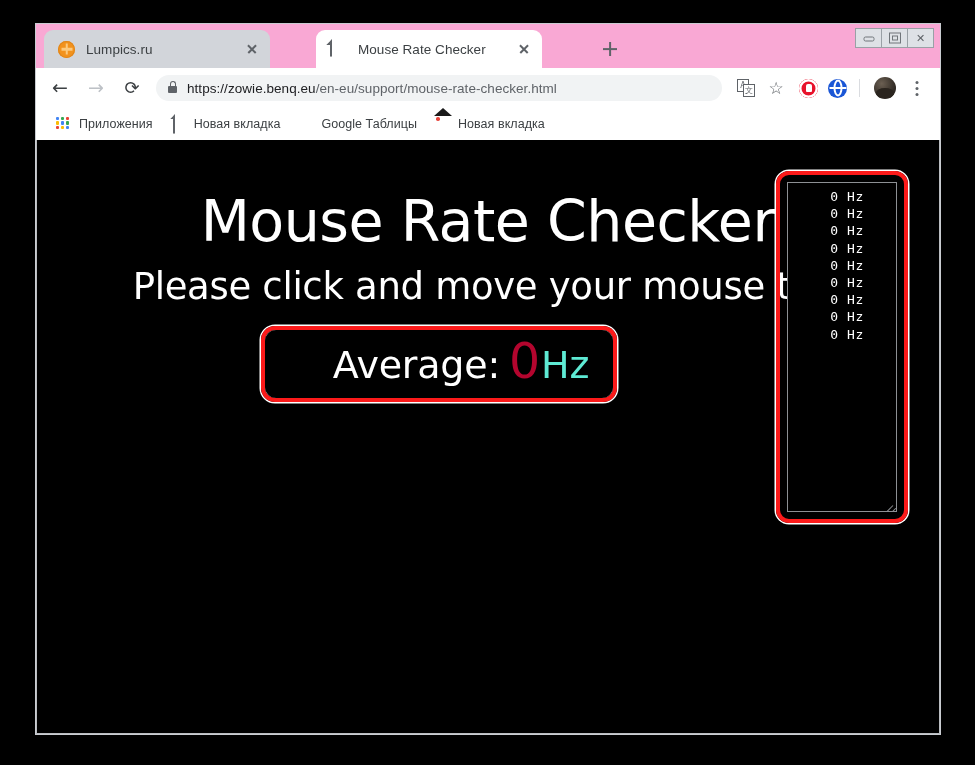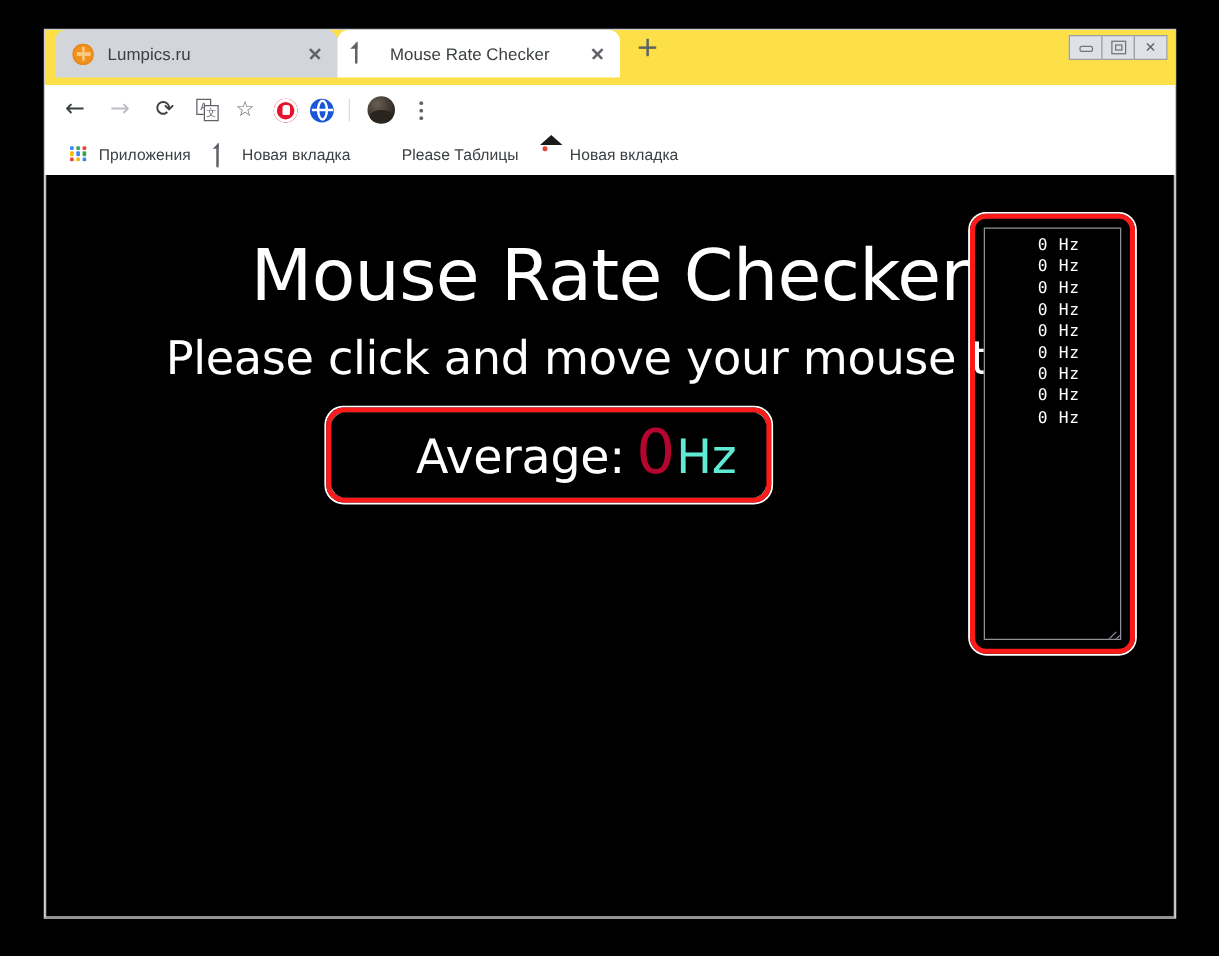--- a/index.html
+++ b/index.html
@@ -20,24 +20,26 @@
     width: 904px;
     height: 710px;
     background: #dee1e6;
     box-shadow: 0 0 0 1px #c9ccd1;
   }
 
   
   #tab-strip {
     position: relative;
     height: 44px;
-    background: #fde047;
+    background: #f9a8d4;
     display: flex;
+    align-items: flex-end;
     padding-left: 8px;
     box-sizing: border-box;
+    gap: 46px;
   }
 
   .tab {
     position: relative;
     display: flex;
     align-items: center;
     height: 38px;
     width: 226px;
     box-sizing: border-box;
     padding: 0 8px 0 14px;
@@ -724,20 +726,24 @@
     <div class="nav-btn nav-back">
       <span class="nav-glyph">←</span>
     </div>
     <div class="nav-btn nav-fwd">
       <span class="nav-glyph">→</span>
     </div>
     <div class="nav-btn nav-reload">
       <span class="nav-glyph">⟳</span>
     </div>
 
+    <div id="omnibox">
+      <span id="lock-icon"></span>
+      <span id="url-text"><span class="url-host">https://zowie.benq.eu</span><span>/en-eu/support/mouse-rate-checker.html</span></span>
+    </div>
 
     <div class="tb-icon" id="translate-icon">
       <span class="tg-a">A</span>
       <span class="tg-b">文</span>
     </div>
 
     <div class="tb-icon" id="star-icon">
       <span class="glyph">☆</span>
     </div>
 
@@ -774,21 +780,21 @@
       <span class="bm-label">Приложения</span>
     </div>
 
     <div class="bookmark">
       <span class="bm-icon"><span class="bm-doc"></span></span>
       <span class="bm-label">Новая вкладка</span>
     </div>
 
     <div class="bookmark">
       <span class="bm-icon"><span class="bm-sheets"></span></span>
-      <span class="bm-label">Please Таблицы</span>
+      <span class="bm-label">Google Таблицы</span>
     </div>
 
     <div class="bookmark">
       <span class="bm-icon"><span class="bm-image"></span></span>
       <span class="bm-label">Новая вкладка</span>
     </div>
   </div>
 
   <div id="page-content">
 

